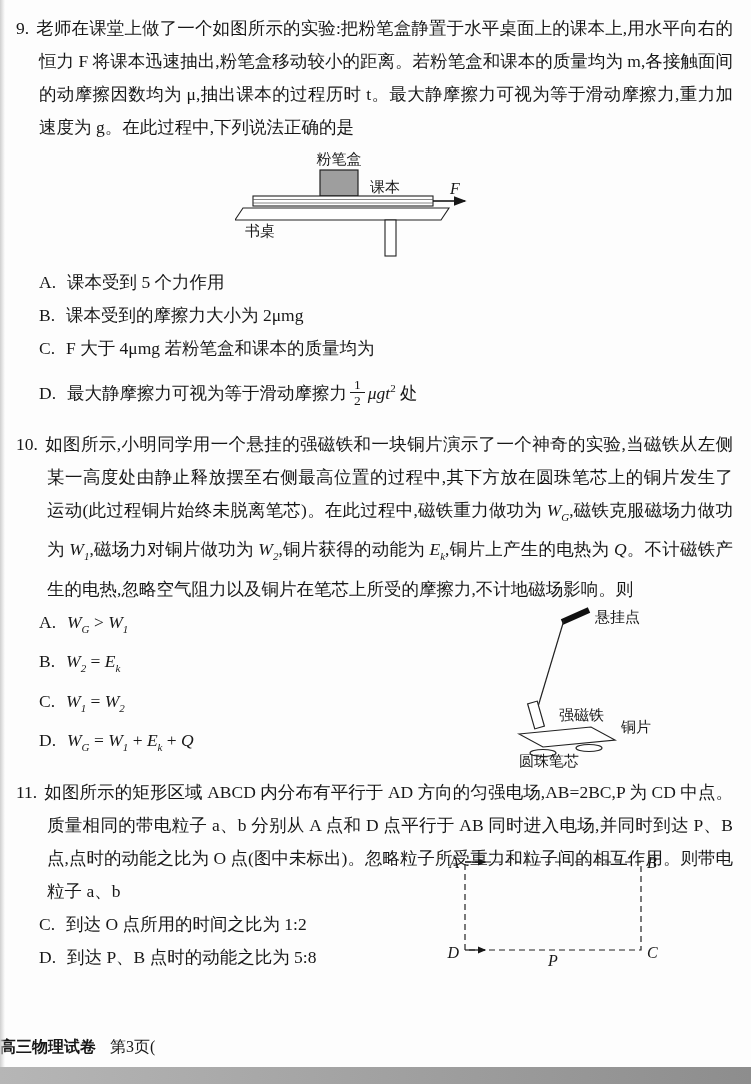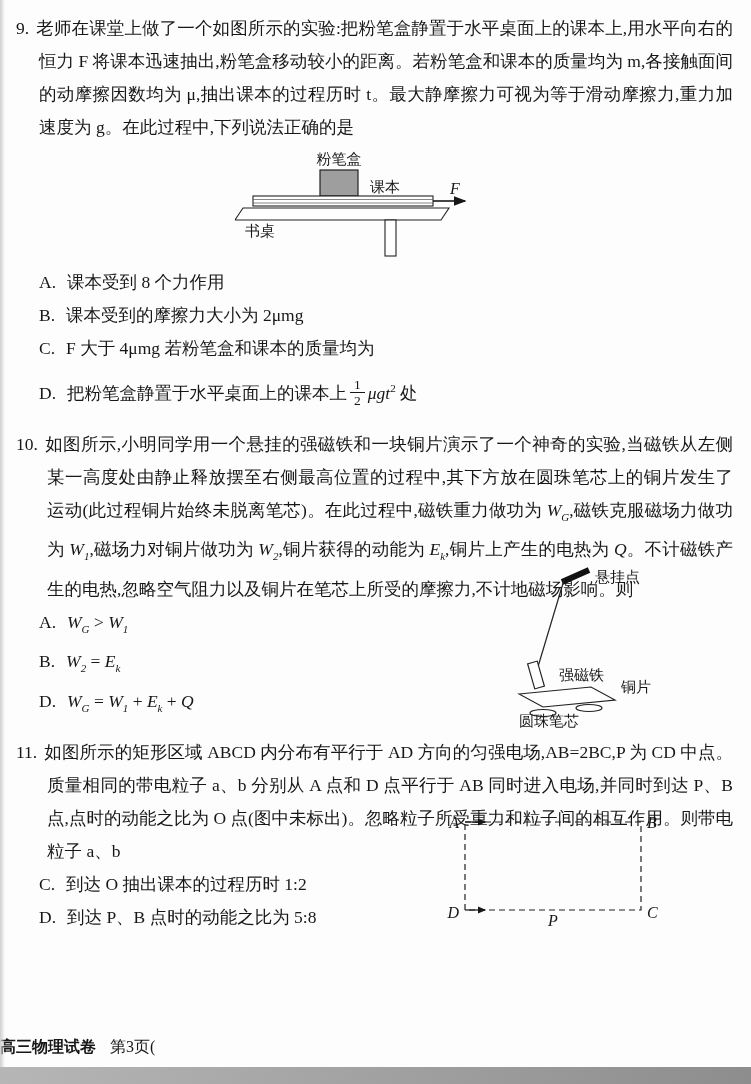--- a/index.html
+++ b/index.html
@@ -77,31 +77,32 @@
         <line x1="18" y1="51.5" x2="198" y2="51.5" stroke="#555" stroke-width="0.7"></line>
         <line x1="18" y1="55" x2="198" y2="55" stroke="#555" stroke-width="0.7"></line>
         <line x1="198" y1="53" x2="230" y2="53" stroke="#171717" stroke-width="1.6" marker-end="url(#arrF)"></line>
         <text x="215" y="46" class="sv-var">F</text>
         <polygon points="8,60 214,60 206,72 0,72" fill="#ffffff" stroke="#222" stroke-width="1.1"></polygon>
         <rect x="150" y="72" width="11" height="36" fill="#ffffff" stroke="#222" stroke-width="1.1"></rect>
         <text x="10" y="88">书桌</text>
       </svg>
     </div>
 
-    <div class="opt"><span class="opt-label">A.</span><span>课本受到 8 个力作用</span></div>
+    <div class="opt"><span class="opt-label">A.</span><span>课本受到 5 个力作用</span></div>
     <div class="opt"><span class="opt-label">B.</span><span>课本受到的摩擦力大小为 2μmg</span></div>
     <div class="opt"><span class="opt-label">C.</span><span>F 大于 4μmg 若粉笔盒和课本的质量均为</span></div>
-    <div class="opt opt-tall"><span class="opt-label">D.</span><span><span>把粉笔盒静置于水平桌面上的课本上</span><span class="frac"><span class="num">1</span><span class="den">2</span></span><span class="var">μgt</span><sup class="msup">2</sup> <span>处</span></span></div>
+    <div class="opt opt-tall"><span class="opt-label">D.</span><span><span>最大静摩擦力可视为等于滑动摩擦力</span><span class="frac"><span class="num">1</span><span class="den">2</span></span><span class="var">μgt</span><sup class="msup">2</sup> <span>处</span></span></div>
   </div>
 
   <div class="question q10">
     <p class="stem"><span class="qnum">10.</span><span>如图所示,小明同学用一个悬挂的强磁铁和一块铜片演示了一个神奇的实验,当磁铁从左侧某一高度处由静止释放摆至右侧最高位置的过程中,其下方放在圆珠笔芯上的铜片发生了运动(此过程铜片始终未脱离笔芯)。在此过程中,磁铁重力做功为 </span><span class="var">W</span><sub class="msub">G</sub><span>,磁铁克服磁场力做功为 </span><span class="var">W</span><sub class="msub">1</sub><span>,磁场力对铜片做功为 </span><span class="var">W</span><sub class="msub">2</sub><span>,铜片获得的动能为 </span><span class="var">E</span><sub class="msub">k</sub><span>,铜片上产生的电热为 </span><span class="var">Q</span><span>。不计磁铁产生的电热,忽略空气阻力以及铜片在笔芯上所受的摩擦力,不计地磁场影响。则</span></p>
 
     <div class="opt"><span class="opt-label">A.</span><span><span class="var">W</span><sub class="msub">G</sub><span> &gt; </span><span class="var">W</span><sub class="msub">1</sub></span></div>
     <div class="opt"><span class="opt-label">B.</span><span><span class="var">W</span><sub class="msub">2</sub><span> = </span><span class="var">E</span><sub class="msub">k</sub></span></div>
+    <div class="opt"><span class="opt-label">C.</span><span><span class="var">W</span><sub class="msub">1</sub><span> = </span><span class="var">W</span><sub class="msub">2</sub></span></div>
     <div class="opt"><span class="opt-label">D.</span><span><span class="var">W</span><sub class="msub">G</sub><span> = </span><span class="var">W</span><sub class="msub">1</sub><span> + </span><span class="var">E</span><sub class="msub">k</sub><span> + </span><span class="var">Q</span></span></div>
 
     <div class="q10-diagram">
       <svg width="228" height="172" viewBox="0 0 228 172">
         <line x1="55" y1="26" x2="82" y2="14" stroke="#111" stroke-width="6"></line>
         <text x="88" y="26">悬挂点</text>
         <line x1="57" y1="24" x2="30" y2="114" stroke="#222" stroke-width="1.2"></line>
         <g transform="translate(29,119) rotate(-16)">
           <rect x="-5" y="-13" width="10" height="26" fill="#ffffff" stroke="#222" stroke-width="1.2"></rect>
         </g>
@@ -111,21 +112,21 @@
         <ellipse cx="36" cy="157" rx="13" ry="3.5" fill="#ffffff" stroke="#222" stroke-width="1.1"></ellipse>
         <ellipse cx="82" cy="152" rx="13" ry="3.5" fill="#ffffff" stroke="#222" stroke-width="1.1"></ellipse>
         <text x="12" y="170">圆珠笔芯</text>
       </svg>
     </div>
   </div>
 
   <div class="question q11">
     <p class="stem"><span class="qnum">11.</span><span>如图所示的矩形区域 ABCD 内分布有平行于 AD 方向的匀强电场,AB=2BC,P 为 CD 中点。质量相同的带电粒子 a、b 分别从 A 点和 D 点平行于 AB 同时进入电场,并同时到达 P、B 点,点时的动能之比为 O 点(图中未标出)。忽略粒子所受重力和粒子间的相互作用。则带电粒子 a、b</span></p>
 
-    <div class="opt"><span class="opt-label">C.</span><span>到达 O 抽出课本的过程历时 1:2</span></div>
+    <div class="opt"><span class="opt-label">C.</span><span>到达 O 点所用的时间之比为 1:2</span></div>
     <div class="opt"><span class="opt-label">D.</span><span>到达 P、B 点时的动能之比为 5:8</span></div>
 
     <div class="q11-diagram">
       <svg width="220" height="132" viewBox="0 0 220 132">
         <defs>
           <marker id="arrP" markerWidth="8" markerHeight="8" refX="6" refY="3" orient="auto">
             <path d="M0,0 L7,3 L0,6 Z" fill="#171717"></path>
           </marker>
         </defs>
         <rect x="22" y="14" width="176" height="88" fill="none" stroke="#222" stroke-width="1.2" stroke-dasharray="6 4"></rect>

